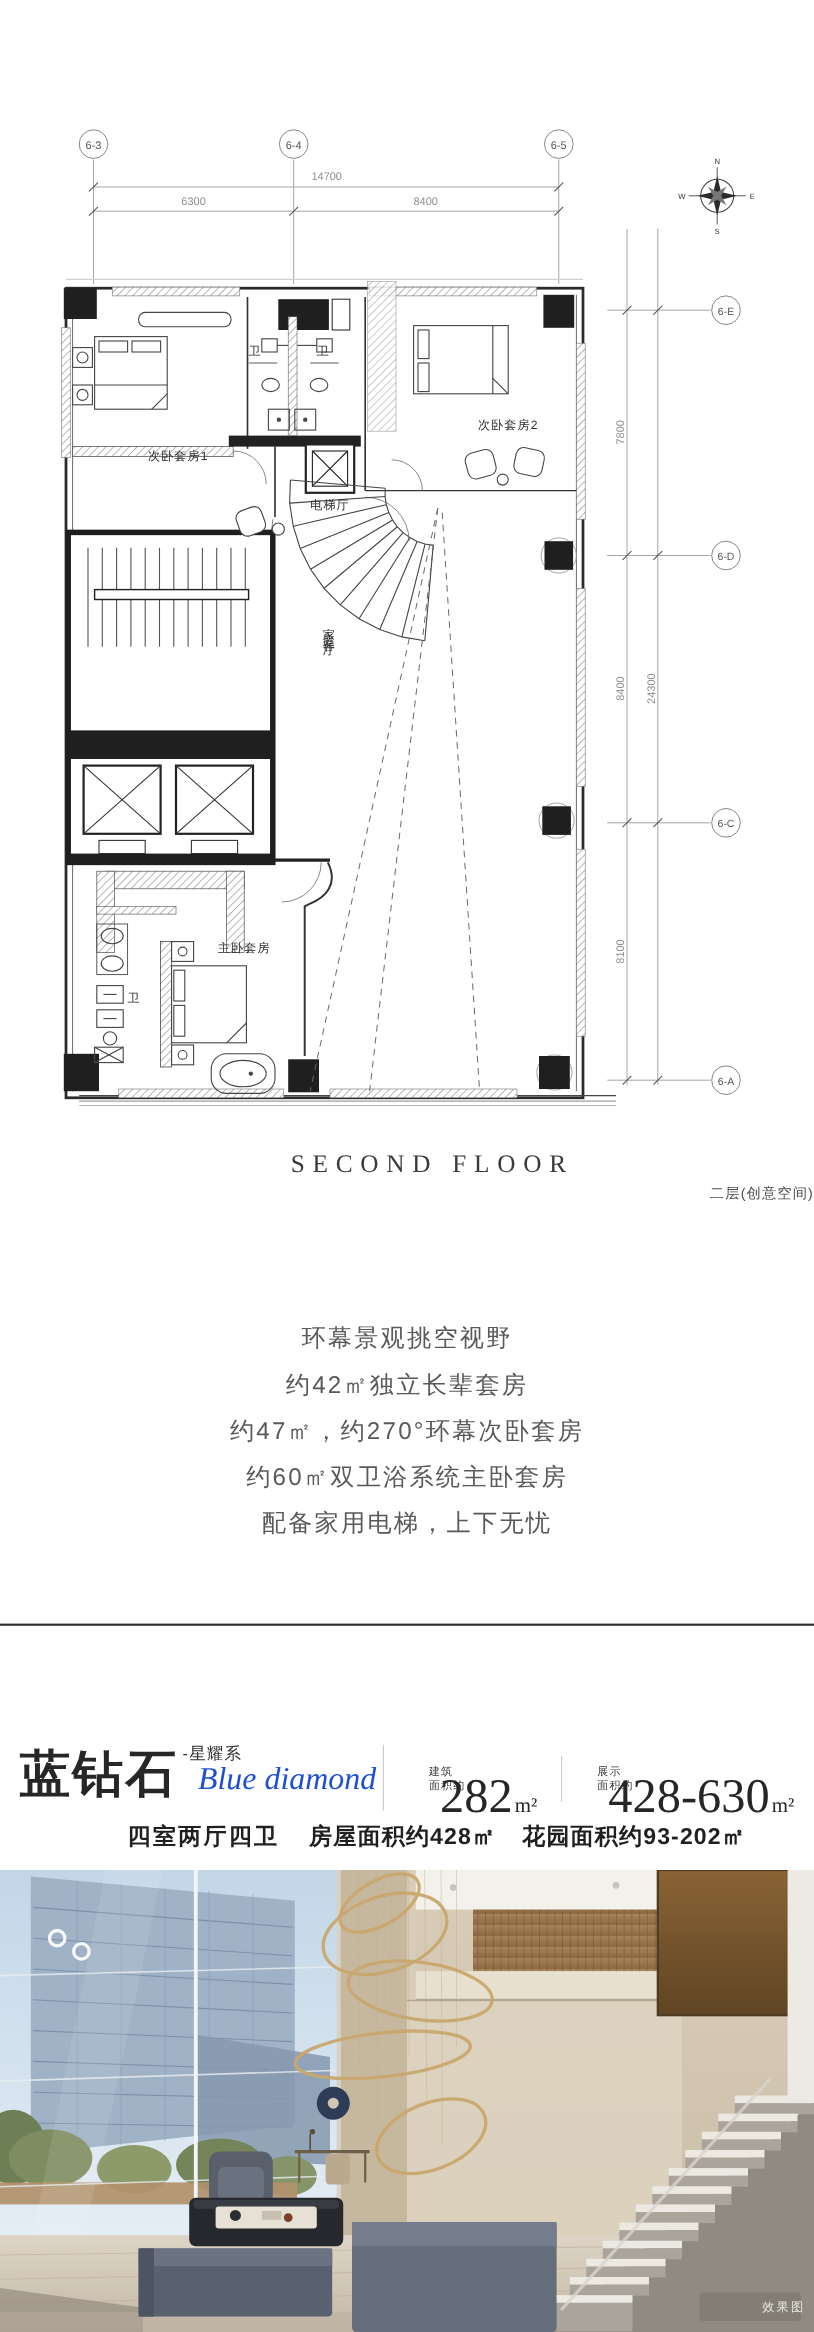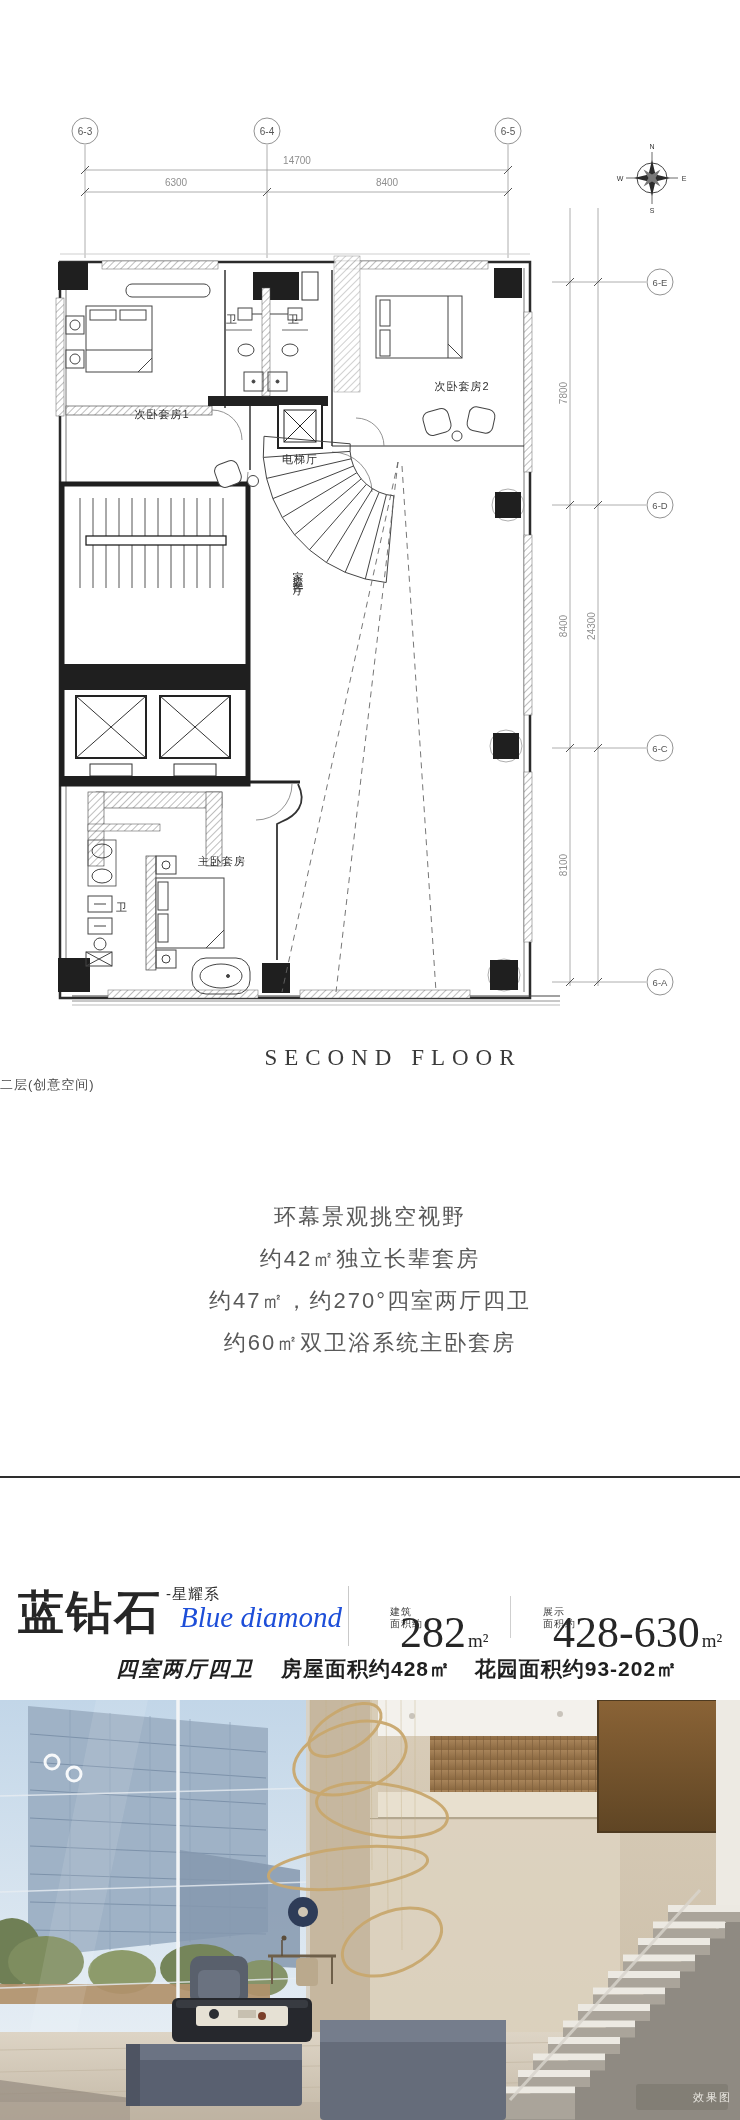--- a/index.html
+++ b/index.html
@@ -5,38 +5,38 @@
   html,body{margin:0;padding:0;background:#ffffff;}
   .page{position:relative;width:740px;height:2120px;background:#ffffff;overflow:hidden;
         font-family:"Liberation Sans",sans-serif;padding-left:12px;}
   .abs{position:absolute;}
   svg{display:block;}
   svg text{font-family:"Liberation Sans",sans-serif;}
   .room-label{position:absolute;font-size:11px;color:#2e2e2e;text-align:center;letter-spacing:1px;}
   .room-label.vert{writing-mode:vertical-rl;text-orientation:upright;letter-spacing:5px;text-align:left;}
   .floor-title{position:absolute;left:0;width:736px;text-align:center;top:1045px;
     font-family:"Liberation Serif",serif;font-size:23px;letter-spacing:7px;color:#3a3a3a;margin-left:25px;}
-  .floor-subtitle{position:absolute;left:0;width:740px;text-align:left;top:1076px;
+  .floor-subtitle{position:absolute;left:0;width:740px;text-align:right;top:1076px;
     font-size:13px;letter-spacing:1px;color:#4c4c4c;}
   .features{position:absolute;left:0;width:740px;top:1196px;text-align:center;color:#595959;}
   .features div{font-size:22px;line-height:42px;letter-spacing:2px;}
   .rule{position:absolute;left:0;top:1476px;width:740px;height:2px;background:#2e2e2e;}
   .brand-name{position:absolute;left:18px;top:1582px;font-family:"Liberation Serif",serif;
     font-size:46px;font-weight:700;color:#262626;letter-spacing:2px;}
   .brand-series{position:absolute;left:166px;top:1585px;font-size:15px;color:#2e2e2e;letter-spacing:1px;}
   .brand-en{position:absolute;left:180px;top:1601px;font-family:"Liberation Serif",serif;
     font-style:italic;font-size:29px;color:#1d4ed8;}
   .vline1{position:absolute;left:348px;top:1586px;width:1px;height:60px;background:#c9c9c9;}
   .vline2{position:absolute;left:510px;top:1596px;width:1px;height:42px;background:#cfcfcf;}
   .area-label{position:absolute;font-size:10px;line-height:12px;color:#3a3a3a;letter-spacing:1px;margin-left:18px;}
   .area-value{position:absolute;display:flex;align-items:baseline;gap:2px;color:#262626;margin-top:24px;}
   .area-value .num{font-family:"Liberation Serif",serif;font-size:44px;letter-spacing:0px;}
   .area-value .unit{font-family:"Liberation Serif",serif;font-size:19px;}
   .spec-row{position:absolute;top:1655px;left:0;width:740px;font-size:21px;font-weight:600;color:#1f1f1f;}
-  .spec-layout{position:absolute;left:116px;top:0;letter-spacing:2px;font-style:italic;}
+  .spec-layout{position:absolute;left:116px;top:0;letter-spacing:2px;}
   .spec-areas{position:absolute;left:281px;top:0;letter-spacing:1px;}
   .watermark{position:absolute;left:638px;top:2090px;width:94px;text-align:right;
     font-size:11px;color:rgba(248,246,240,0.88);letter-spacing:2px;}
 </style>
 </head>
 <body>
 
 <div class="page">
 
   <svg class="abs" style="left:0;top:0" width="740" height="1010" viewBox="0 0 740 1010">
@@ -308,22 +308,23 @@
   <div class="room-label vert" style="left:290px;top:562px;height:90px">家庭客厅</div>
   <div class="room-label" style="left:170px;top:854px;width:104px">主卧套房</div>
   <div class="room-label" style="left:108px;top:900px;width:28px">卫</div>
 
   <div class="floor-title">SECOND FLOOR</div>
   <div class="floor-subtitle">二层(创意空间)</div>
 
   <div class="features">
     <div>环幕景观挑空视野</div>
     <div>约42㎡独立长辈套房</div>
-    <div>约47㎡，约270°四室两厅四卫</div>
+    <div>约47㎡，约270°环幕次卧套房</div>
     <div>约60㎡双卫浴系统主卧套房</div>
+    <div>配备家用电梯，上下无忧</div>
   </div>
 
   <div class="rule"></div>
 
   <div class="brand-name">蓝钻石</div>
   <div class="brand-series">-星耀系</div>
   <div class="brand-en">Blue diamond</div>
   <div class="vline1"></div>
   <div class="area-label" style="left:372px;top:1606px">
     <div>建筑</div>

